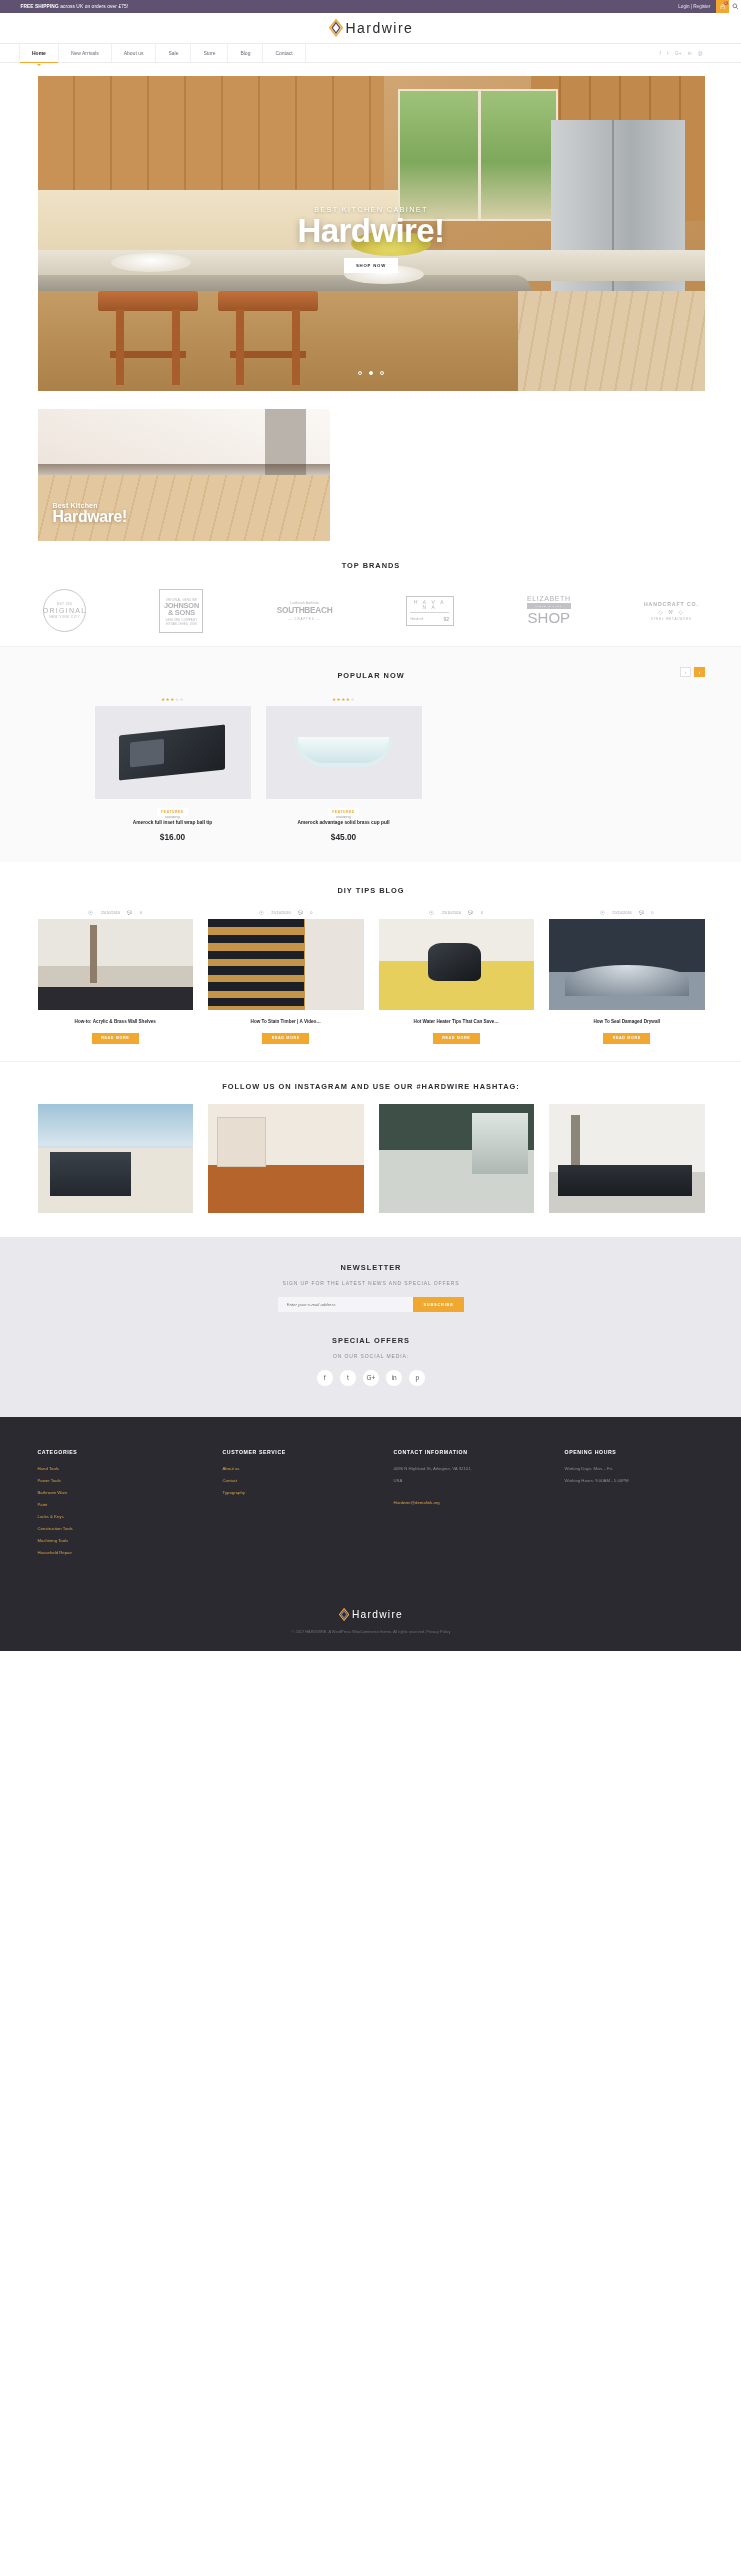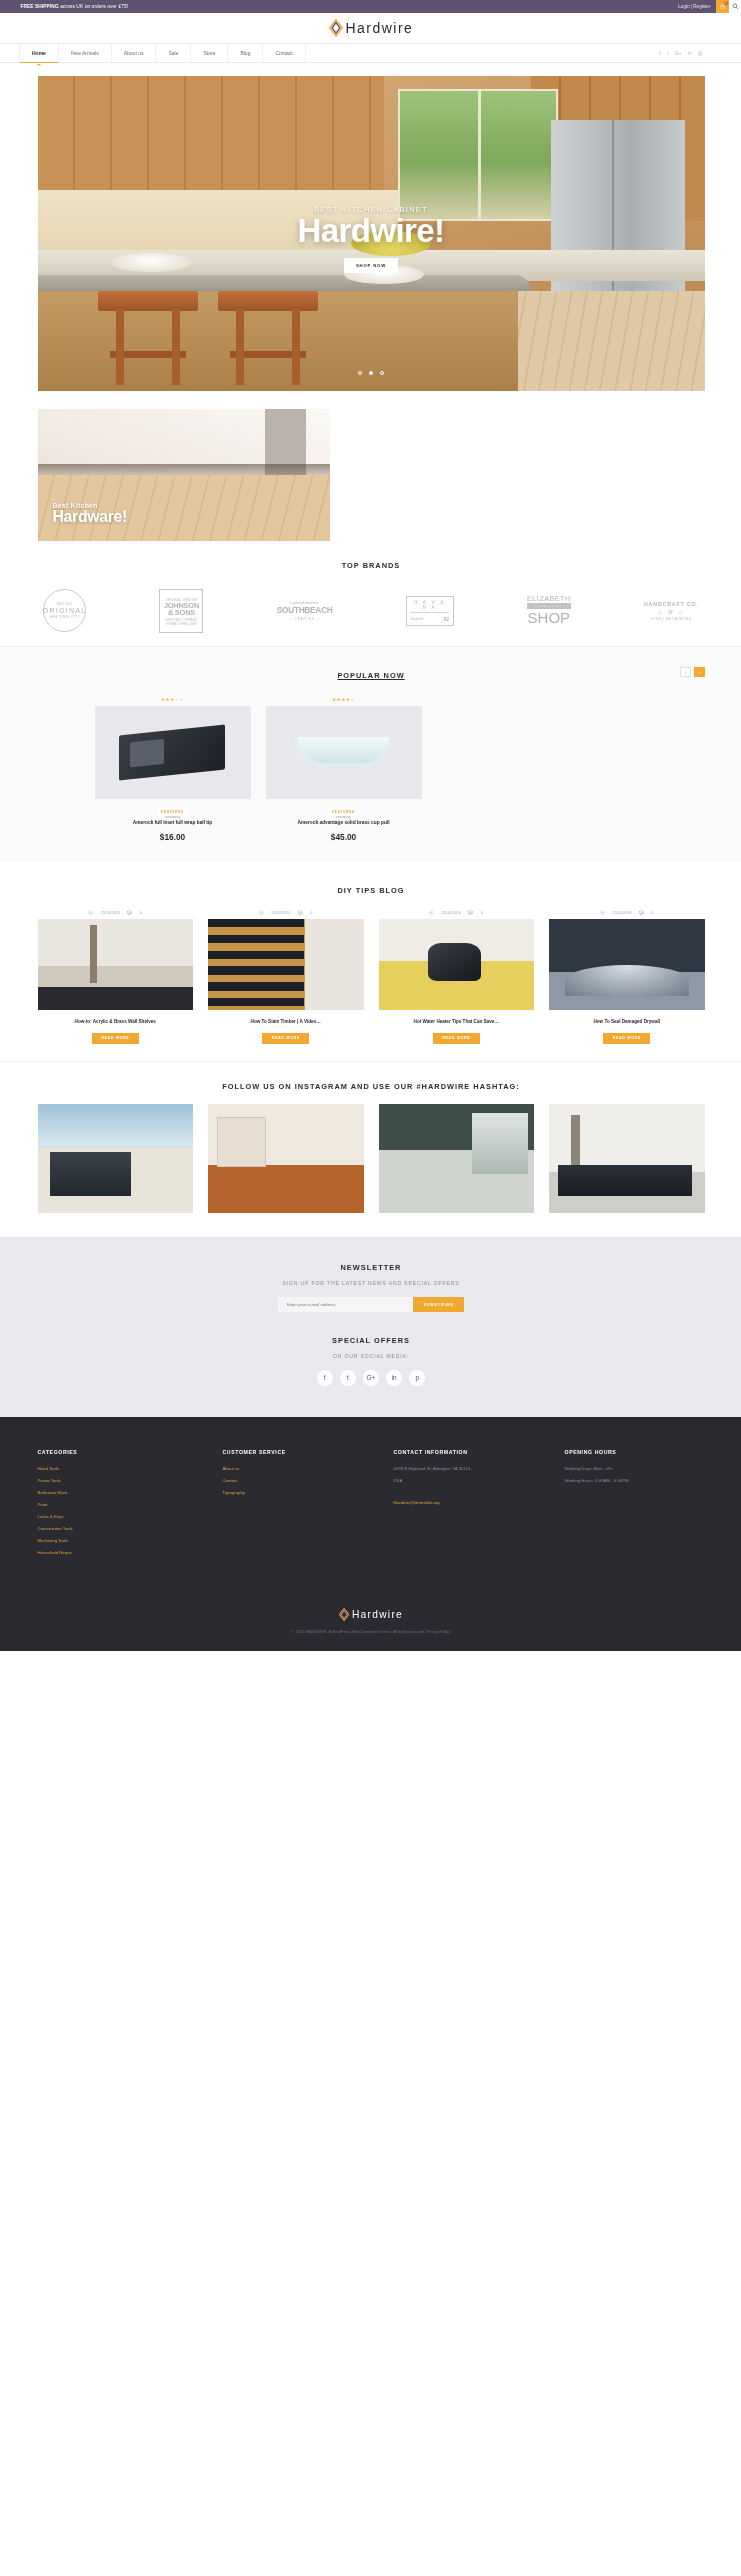--- a/index.html
+++ b/index.html
@@ -223,21 +223,21 @@
   .brand-hav .h2 .n{font-size:5px;font-weight:bold;}
   .brand-eli .e1{font-size:7px;letter-spacing:0.6px;}
   .brand-eli .ribbon{background:#c3c1c6;color:#fff;font-size:2.4px;
     padding:1.5px 5.6px;margin-top:0.9px;letter-spacing:0.9px;}
   .brand-hand .c1{font-size:5.2px;font-weight:bold;letter-spacing:0.9px;}
   .brand-hand .c2{font-size:5.6px;margin:1.9px 0;letter-spacing:1.9px;}
   .brand-hand .c3{font-size:3px;letter-spacing:0.8px;}
 
   
   .popular { background:#fafafa; padding:24px 0 20.4px; border-top:0.9px solid #f0eff1; }
-  .pop-head { width:667px; margin:0 auto; position:relative;text-decoration:underline; }
+  .pop-head { width:667px; margin:0 auto; position:relative; }
   .pop-arrows { position:absolute; right:0; top:-3.7px; display:flex; gap:3.7px; }
   .arrow { width:10.2px; height:10.2px; border:0.9px solid #e2e0e4; background:#fff;
     display:flex; align-items:center; justify-content:center; font-size:4.6px; color:#b5b3b9; }
   .arrow.on { background:#f0a830; border-color:#f0a830; color:#fff; }
   .products { width:553px; margin:16.7px auto 0; display:flex; gap:15px; }
   .product { width:156px; text-align:center; }
   .stars { font-size:4.6px; color:#f0a830; letter-spacing:0.5px; height:7.4px; }
   .stars .off { color:#e0dee3; }
   .prod-img { height:93px; background:#e8e7eb; margin-top:1.9px; position:relative; overflow:hidden; }
   .pi-hinge { position:absolute; left:16%; top:26%; width:68%; height:48%;

